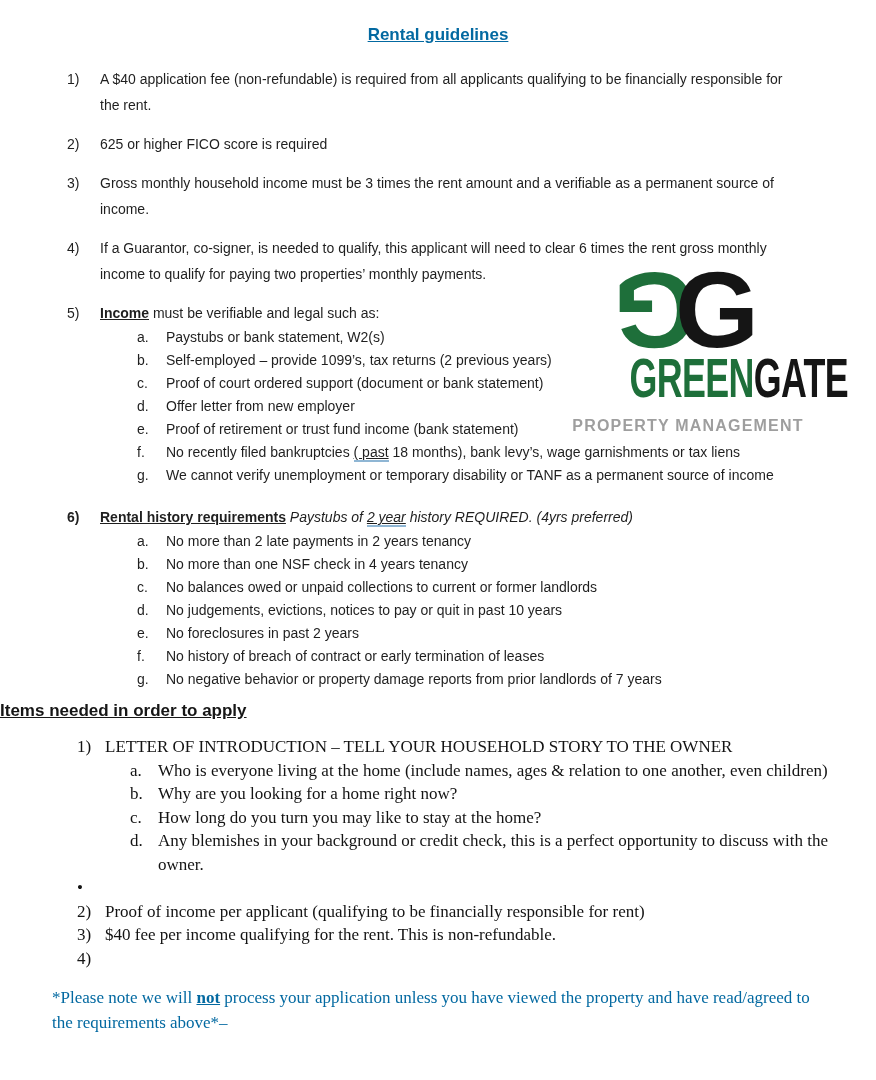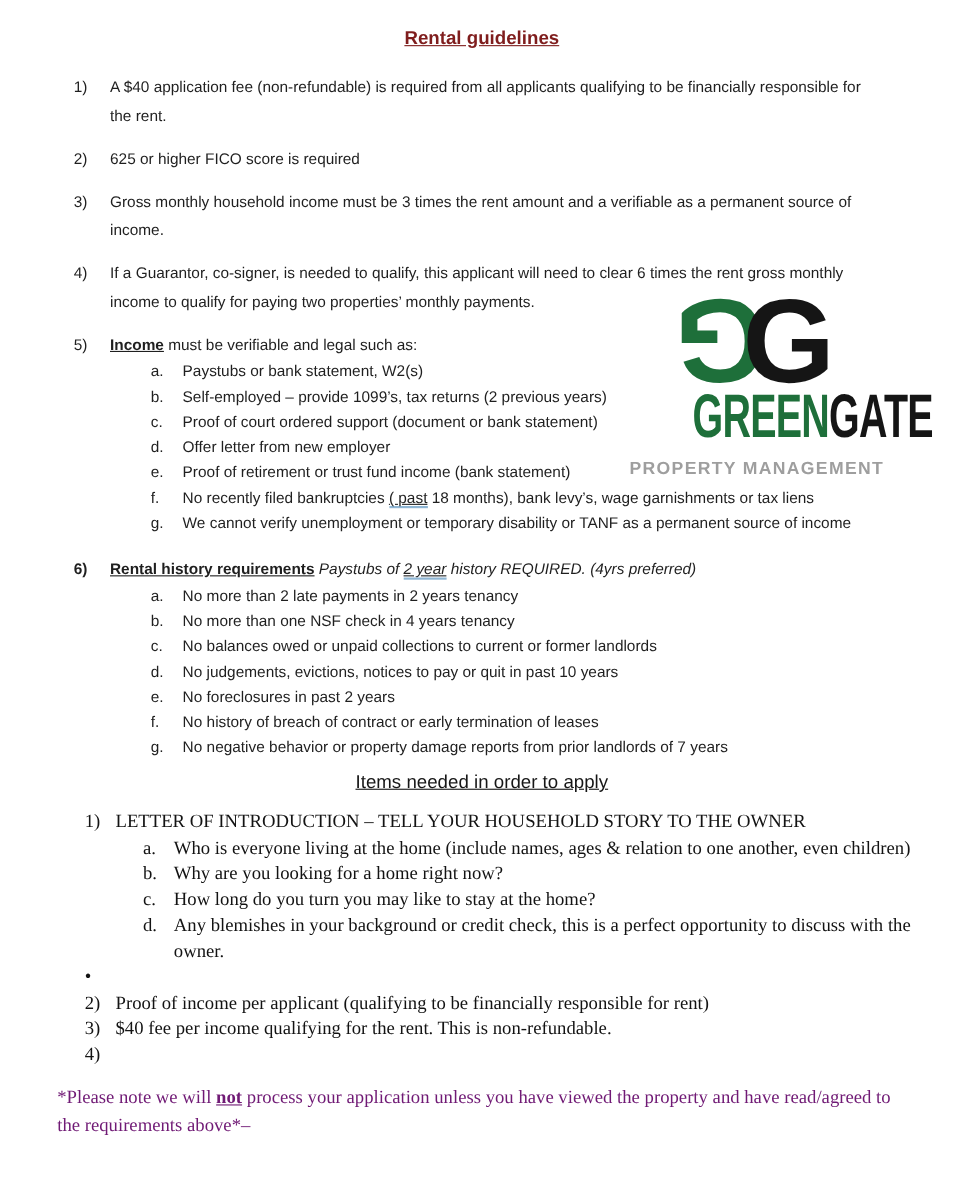--- a/index.html
+++ b/index.html
@@ -1,50 +1,50 @@
 <!DOCTYPE html>
 <html style="--green: #1E6F3A; --black: #151515; --gray: #9E9E9E; --squiggle: #8FB6D4;"><head>
 <meta charset="utf-8">
 <style>
   html,body{margin:0;padding:0;background:#ffffff}
   .doc{position:relative;width:876px;height:1080px;background:#fff;overflow:hidden;
        font-family:"Liberation Sans",sans-serif;color:#1f1f1f;}
 
-  .title1{margin:0;padding-top:25px;text-align:center;font-size:17px;font-weight:bold;color:#7f1d1d}
+  .title1{margin:0;padding-top:25px;text-align:center;font-size:17px;font-weight:bold;color:#0369a1}
   .u{text-decoration:underline}
 
   .list1{margin-top:21px}
   .row{display:flex;align-items:flex-start}
   .l1{padding-left:67px;font-size:14px;line-height:26px}
   .l1 .num{flex:0 0 33px}
   .l1 .txt{width:700px}
   .mb{margin-bottom:13px}
 
   .l1s{padding-left:137px;font-size:14px;line-height:23px}
   .l1s .num{flex:0 0 29px}
   .l1s .txt{max-width:640px}
 
   .sp17{height:17px}
   .bu{font-weight:bold;text-decoration:underline}
   .numb{font-weight:bold}
   .sq{text-decoration:underline;border-bottom:2px solid var(--squiggle,#8FB6D4)}
   .it{font-style:italic}
 
-  .title2{margin:10px 0 14px;text-align:center;font-size:17px;font-weight:normal;color:#161616}
+  .title2{margin:10px 0 14px;font-size:17px;font-weight:bold;color:#161616}
 
   .s2{font-family:"Liberation Serif","DejaVu Serif",serif;color:#131313}
   .l2{padding-left:77px;font-size:17px;line-height:23.5px}
   .l2 .num{flex:0 0 28px}
   .l2 .txt{width:748px}
   .l2s{padding-left:130px;font-size:17px;line-height:23.5px}
   .l2s .num{flex:0 0 28px}
   .l2s .txt{width:695px}
 
   .footnote{margin:15px 44px 0 52px;font-family:"Liberation Serif","DejaVu Serif",serif;
-            font-size:17px;line-height:25px;color:#701a75}
+            font-size:17px;line-height:25px;color:#0369a1}
   .fn-b{font-weight:bold;text-decoration:underline}
 
   
   .logo{position:absolute;top:269px;left:568px;width:240px;text-align:center}
   .mono{position:relative;height:84px;width:150px;margin:0 auto}
   .gg{position:absolute;top:0;font-size:108px;line-height:82px;font-weight:bold;
       font-family:"Liberation Sans",sans-serif}
   .g-green{left:0;color:var(--green,#1E6F3A);transform:rotate(180deg)}
   .g-black{left:62px;color:var(--black,#151515)}
   .word{margin-top:2px;white-space:nowrap;font-weight:bold;font-size:56px;line-height:46px;

